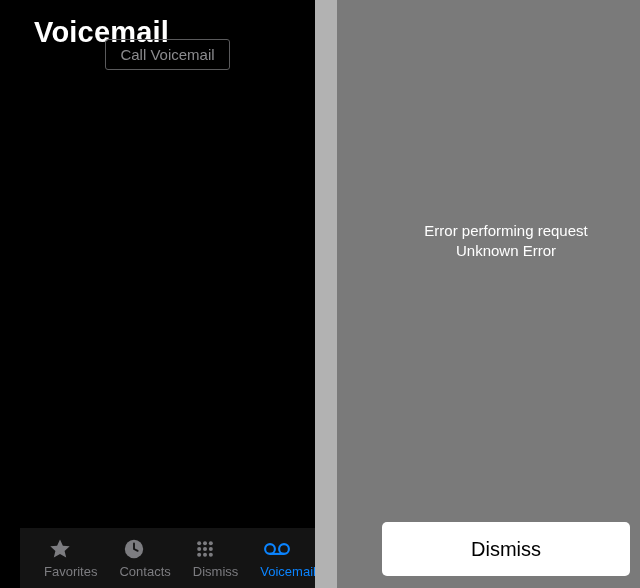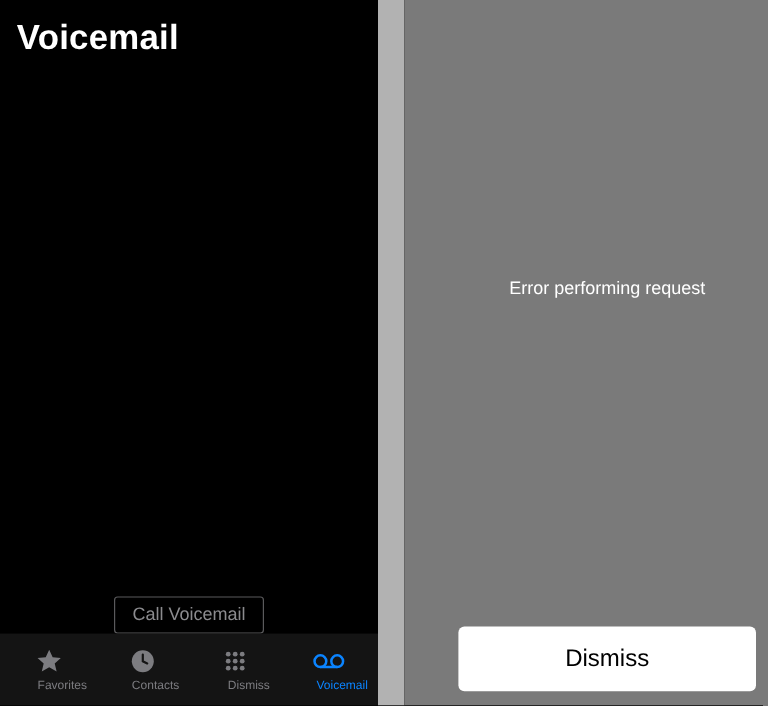--- a/index.html
+++ b/index.html
@@ -15,20 +15,21 @@
       background: #000;
       overflow: hidden;
     }
     .left-panel {
       width: 315px;
       height: 100%;
       background: #000;
       position: relative;
       display: flex;
       flex-direction: column;
+      padding-left: 20px;
     }
     .gap {
       width: 22px;
       height: 100%;
       background: #b2b2b2;
     }
     .right-panel {
       flex: 1;
       height: 100%;
       background: #7a7a7a;
@@ -40,21 +41,21 @@
     .header-title {
       color: #fff;
       font-size: 29px;
       font-weight: 700;
       letter-spacing: 0.2px;
       padding: 16px 14px 0 14px;
     }
     .left-body {
       flex: 1;
       display: flex;
-      align-items: flex-end;
+      align-items: flex-start;
       justify-content: center;
     }
     .call-button {
       color: #8b8b8e;
       font-size: 15px;
       border: 1px solid #5a5a5c;
       border-radius: 3px;
       padding: 6px 14px;
       background: transparent;
       cursor: pointer;
@@ -70,21 +71,21 @@
     }
     .tab-item {
       flex: 1;
       display: flex;
       flex-direction: column;
       align-items: center;
       gap: 2px;
       cursor: pointer;
     }
     .tab-label {
-      font-size: 10px;
+      font-size: 13px;
       color: #7c7c80;
       margin-left: 22px;
     }
     .tab-item.active .tab-label {
       color: #0b84ff;
     }
     .tab-icon {
       width: 28px;
       height: 26px;
       display: flex;
@@ -174,15 +175,16 @@
       <span class="tab-label">Voicemail</span>
     </div>
   </div>
 </div>
 
 <div class="gap"></div>
 
 <div class="right-panel">
   <div class="error-area">
     <div class="error-line">Error performing request</div>
+    <div class="error-line">Unknown Error</div>
   </div>
   <button class="dismiss-button">Dismiss</button>
 </div>
 
 </body></html>

